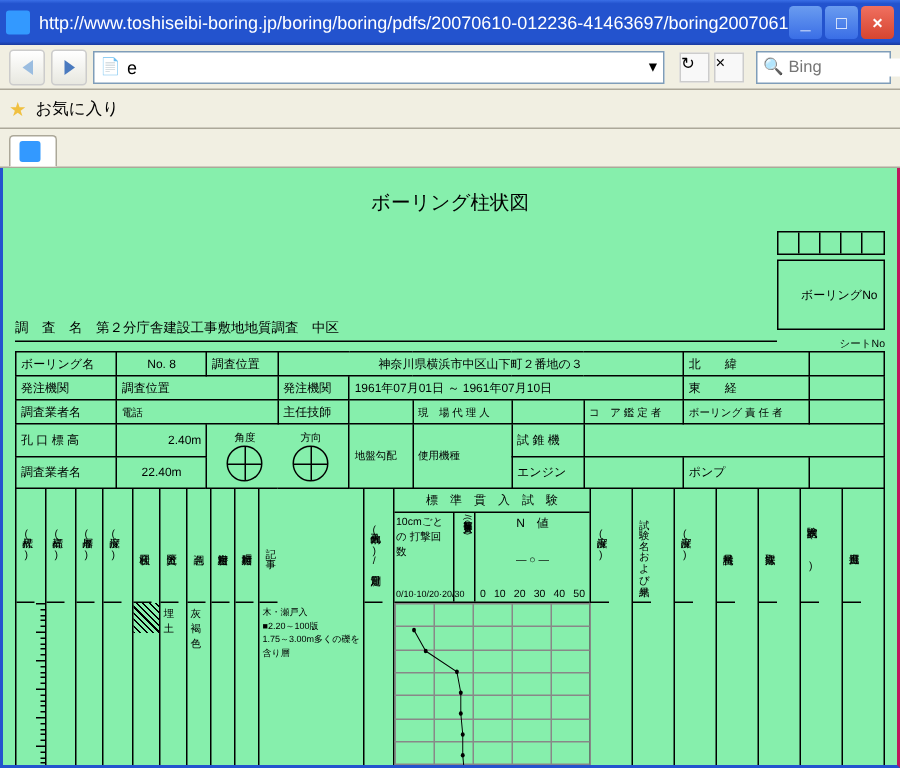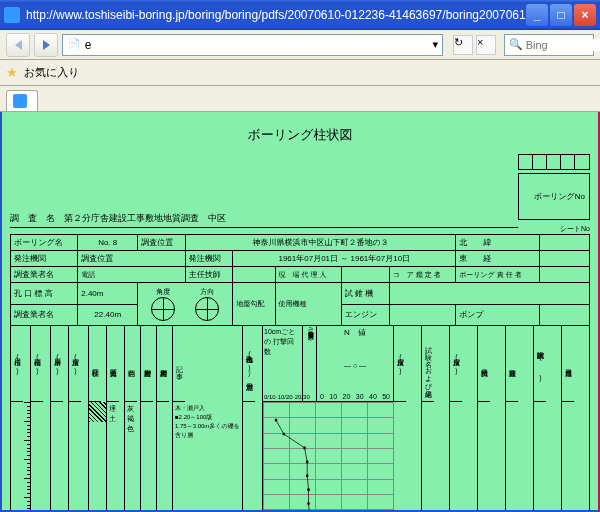--- a/index.html
+++ b/index.html
@@ -141,41 +141,41 @@
       <td style="text-align:center;width:60px">No. 8</td>
       <td>調査位置</td>
       <td colspan="5" style="text-align:center">神奈川県横浜市中区山下町２番地の３</td>
       <td>北　　緯</td>
             <td style="width:50px"></td>
     </tr>
     <tr>
       <td>発注機関</td>
       <td colspan="2">調査位置</td>
       <td>発注機関</td>
-      <td colspan="4" style="text-align:center"><span>1961年07月01日</span> <span>～</span> <span>1961年07月10日</span></td>
+      <td colspan="4" style="text-align:left"><span>1961年07月01日</span> <span>～</span> <span>1961年07月10日</span></td>
       <td>東　　経</td>
             <td></td>
     </tr>
     <tr>
       <td>調査業者名</td>
       <td colspan="2"><span class="tiny">電話</span></td>
       <td>主任技師</td>
             <td></td>
       <td class="tiny">現　場
 代 理 人</td>
             <td></td>
       <td class="tiny">コ　ア
 鑑 定 者</td>
       <td class="tiny">ボーリング
 責 任 者</td>
             <td></td>
     </tr>
     <tr>
       <td>孔 口 標 高</td>
-      <td style="text-align:left">2.40m</td>
+      <td style="text-align:right">2.40m</td>
       <td rowspan="2" colspan="2">
         <div class="circles">
           <div style="text-align:center">
                   <div class="tinylabel">角度</div>
                   <div class="circle"></div>
                 </div>
           <div style="text-align:center">
                   <div class="tinylabel">方向</div>
                   <div class="circle"></div>
                 </div>
@@ -289,20 +289,21 @@
             </div>
           </div>
           <div class="logcol" style="width: 20px;">
             <div class="vhead">孔内水位(m)/測定月日</div>
             <div class="logbody"></div>
           </div>
         </div>
 
     <div class="spt">
       <div class="spt-head">
+        <div class="spt-title">標　準　貫　入　試　験</div>
         <div class="spt-sub">
           <div style="width:40px">
                 <span class="tiny">10cmごとの
 打撃回数</span>
             <div style="display:flex;font-size:6px"><span>0/10</span>·<span>10/20</span>·<span>20/30</span></div>
           </div>
           <div style="width:14px;writing-mode:vertical-rl;font-size:6px">打撃回数/貫入量(cm)</div>
           <div>
             <div class="nlabel">N　値</div>
             <div class="nlabel tiny">— ○ —</div>

